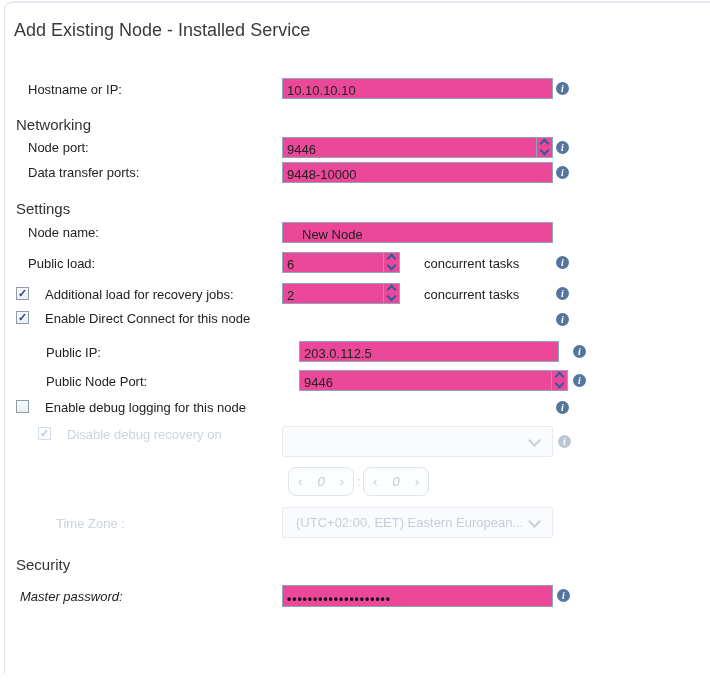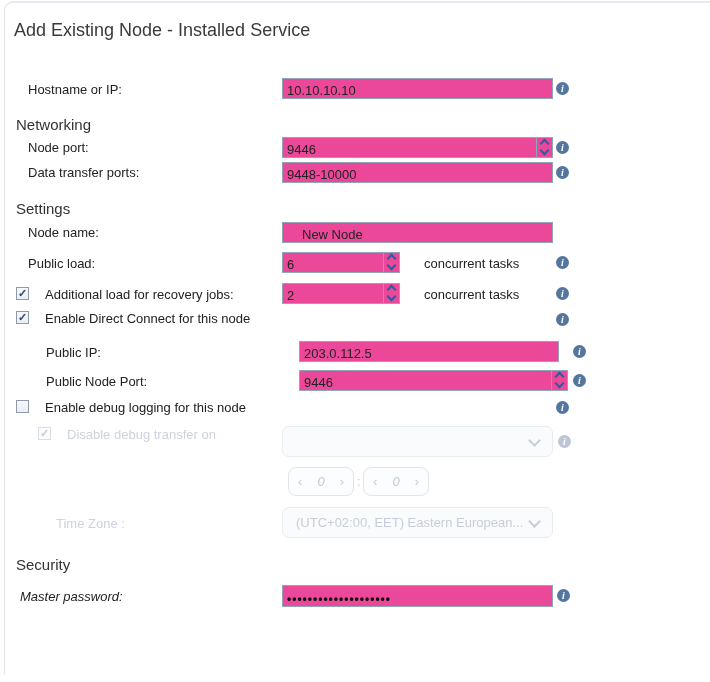--- a/index.html
+++ b/index.html
@@ -43,21 +43,21 @@
   .cb{
     position:absolute;width:13px;height:13px;box-sizing:border-box;border:1px solid #8e9aa8;
     background:linear-gradient(#f7f8f9,#eceff2);display:flex;align-items:center;justify-content:center;
     cursor:default;
   }
   .cb .mark{font-size:11px;line-height:11px;color:#2f4a7b;font-weight:bold;margin-top:-1px;}
   .cb.dis{border-color:#d8dee5;background:#fbfcfd;}
   .cb.dis .mark{color:#c2ccd8;}
 
   .dd{
-    position:absolute;box-sizing:border-box;height:31px;border:1px solid #e8ecf2;border-radius:7px;
+    position:absolute;box-sizing:border-box;height:31px;border:1px solid #e8ecf2;border-radius:2px;
     background:#fafbfd;display:flex;align-items:center;padding:0 13px;font-size:13px;color:#c7cdd8;
   }
   .dd .ddtext{white-space:nowrap;overflow:hidden;}
   .dd-chev{width:7px;height:7px;border-right:2px solid #c5cfdb;border-bottom:2px solid #c5cfdb;transform:rotate(45deg);margin-top:-3px;}
   .dd .gap{flex:0 0 8px;}
   .dd .push{flex:1;}
 
   .stepper{
     position:absolute;box-sizing:border-box;width:66px;height:29px;border:1px solid #dfe5ec;border-radius:8px;
     background:#fcfdfe;display:flex;align-items:center;justify-content:space-between;padding:0 9px;
@@ -177,21 +177,21 @@
 
   <div class="cb" style="left:16px;top:400px;">
     <span class="mark"></span>
   </div>
   <div class="lbl" style="left:33px;top:400px;">Enable debug logging for this node</div>
   <div class="info" style="left:556px;top:401px;">i</div>
 
   <div class="cb dis" style="left:38px;top:427px;">
     <span class="mark">✓</span>
   </div>
-  <div class="lbl dis" style="left:55px;top:427px;">Disable debug transfer on</div>
+  <div class="lbl dis" style="left:55px;top:427px;">Disable debug recovery on</div>
   <div class="dd" style="left:282px;top:426px;width:271px;">
     <span class="ddtext"></span>
     <span class="push"></span>
     <span class="dd-chev"></span>
   </div>
   <div class="info dis" style="left:558px;top:435px;">i</div>
 
   <div class="stepper" style="left:288px;top:467px;">
     <span class="arr">‹</span>
     <span class="val">0</span>

